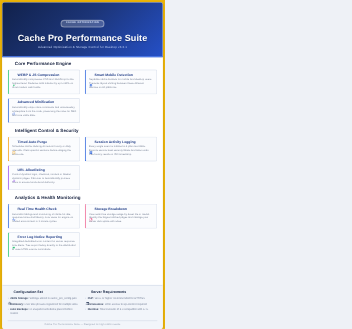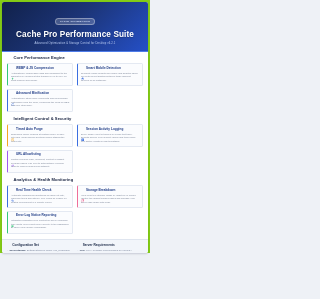--- a/index.html
+++ b/index.html
@@ -3,22 +3,22 @@
 <meta charset="utf-8">
 <style>
   * { box-sizing: border-box; margin: 0; padding: 0; }
   html, body {
     width: 150px; height: 299px;
     font-family: "Liberation Sans", sans-serif;
     background: #eef1f6;
     overflow: hidden;
   }
   .page {
-    width: 150px; height: 253px;
-    background: #84cc16;
+    width: 150px; height: 299px;
+    background: #eab308;
     padding: 2px 2px 0 2px;
     display: flex; flex-direction: column;
   }
   .sheet {
     background: #ffffff;
     border-radius: 2px;
     overflow: hidden;
     flex: 1;
     display: flex; flex-direction: column;
     box-shadow: 0 1px 2px rgba(20,30,60,.18);

